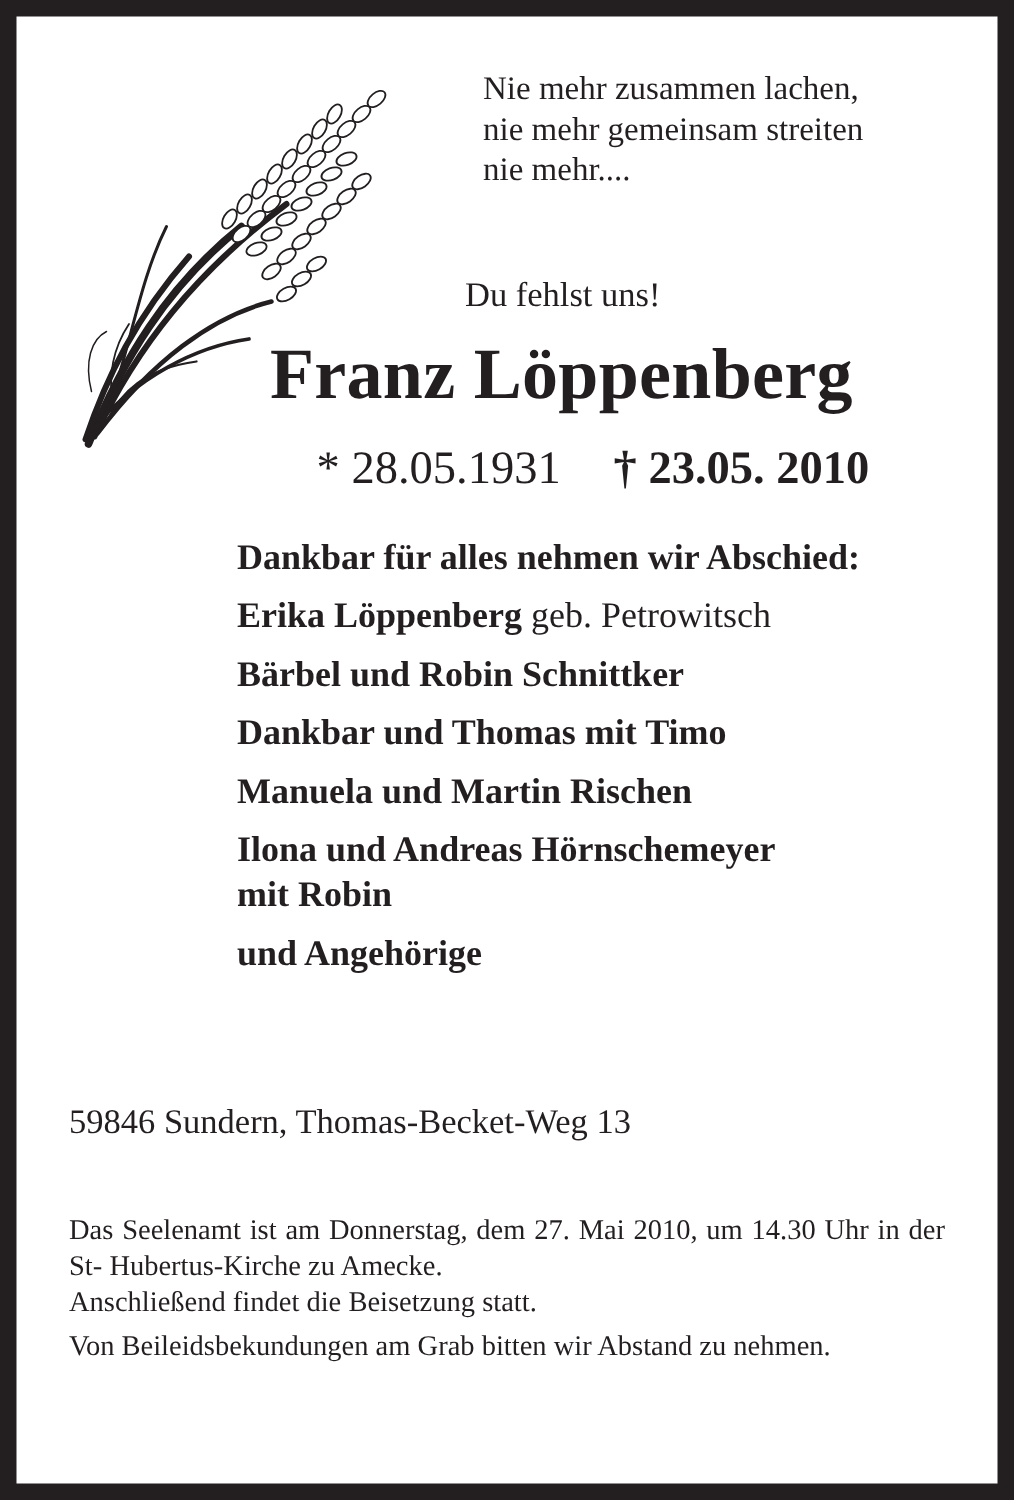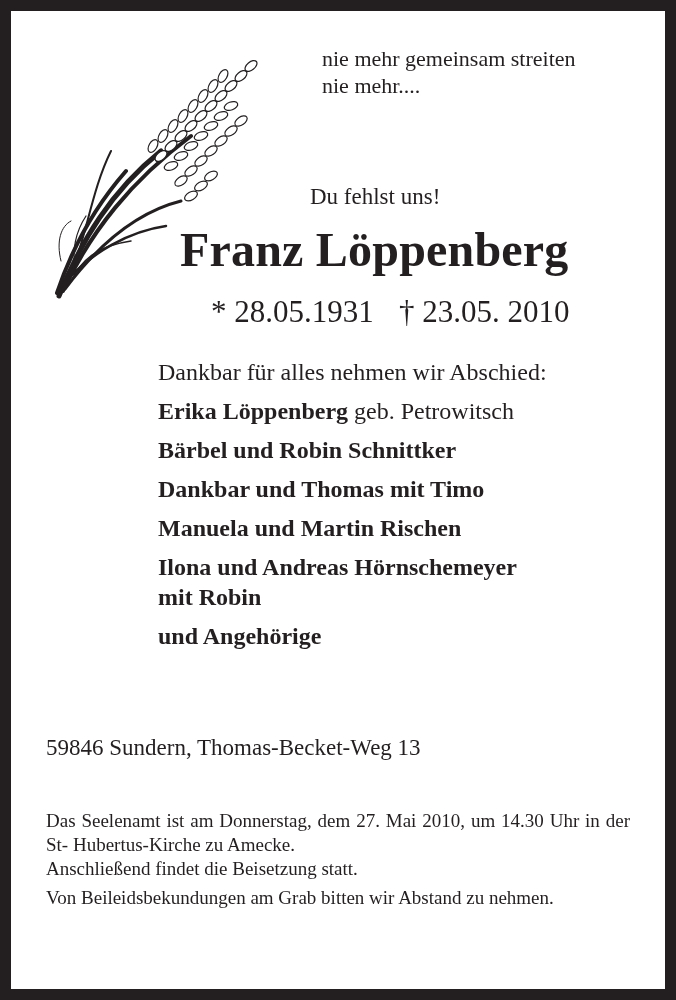--- a/index.html
+++ b/index.html
@@ -10,23 +10,23 @@
     font-family: "Liberation Serif", "DejaVu Serif", serif;
   }
   .wheat { position: absolute; left: 30px; top: 30px; width: 230px; height: 262px; }
   .verse { position: absolute; left: 311px; top: 34px; font-size: 22px; line-height: 27px; white-space: nowrap; }
   .verse div { margin: 0; }
   .missing { position: absolute; left: 0; width: 654px; top: 173px; text-align: center; padding-left: 210px; box-sizing: border-box; font-size: 23px; }
   .missing span { position: absolute; left: 299px; top: 0; }
   .name { position: absolute; left: 169px; top: 211px; font-size: 48px; font-weight: bold; white-space: nowrap; letter-spacing: 0.2px; }
   .dates { position: absolute; top: 283px; font-size: 31px; white-space: nowrap; }
   .birth { left: 200px; }
-  .death { left: 388px; }
+  .death { left: 398px; font-weight: bold; }
   .family { position: absolute; left: 147px; top: 346px; font-size: 24px; white-space: nowrap; }
-  .family .intro { font-weight: normal; height: 39px; line-height: 30px; }
+  .family .intro { font-weight: bold; height: 39px; line-height: 30px; }
   .family .entry { font-weight: bold; line-height: 30px; margin-bottom: 9px; }
   .family .entry .suffix { font-weight: normal; }
   .family .entry.two { line-height: 30px; }
   .address { position: absolute; left: 35px; top: 724px; font-size: 23px; white-space: nowrap; }
   .notes { position: absolute; left: 35px; top: 798px; width: 584px; font-size: 19px; line-height: 24px; }
   .notes p { margin: 0 0 5px 0; text-align: justify; }
 </style>
 </head>
 <body>
 
@@ -77,20 +77,21 @@
       <ellipse cx="180" cy="100" rx="7" ry="4" transform="rotate(-35 180 100)"></ellipse>
       <ellipse cx="190" cy="90" rx="7" ry="4" transform="rotate(-35 190 90)"></ellipse>
       <ellipse cx="200" cy="80" rx="7" ry="4" transform="rotate(-35 200 80)"></ellipse>
       <ellipse cx="150" cy="155" rx="7" ry="4" transform="rotate(-30 150 155)"></ellipse>
       <ellipse cx="160" cy="145" rx="7" ry="4" transform="rotate(-30 160 145)"></ellipse>
       <ellipse cx="170" cy="135" rx="7" ry="4" transform="rotate(-30 170 135)"></ellipse>
     </g>
   </svg>
 
   <div class="verse">
+    <div>Nie mehr zusammen lachen,</div>
     <div>nie mehr gemeinsam streiten</div>
     <div>nie mehr....</div>
   </div>
 
   <div class="missing">
     <span>Du fehlst uns!</span>
   </div>
 
   <div class="name">Franz Löppenberg</div>
 

